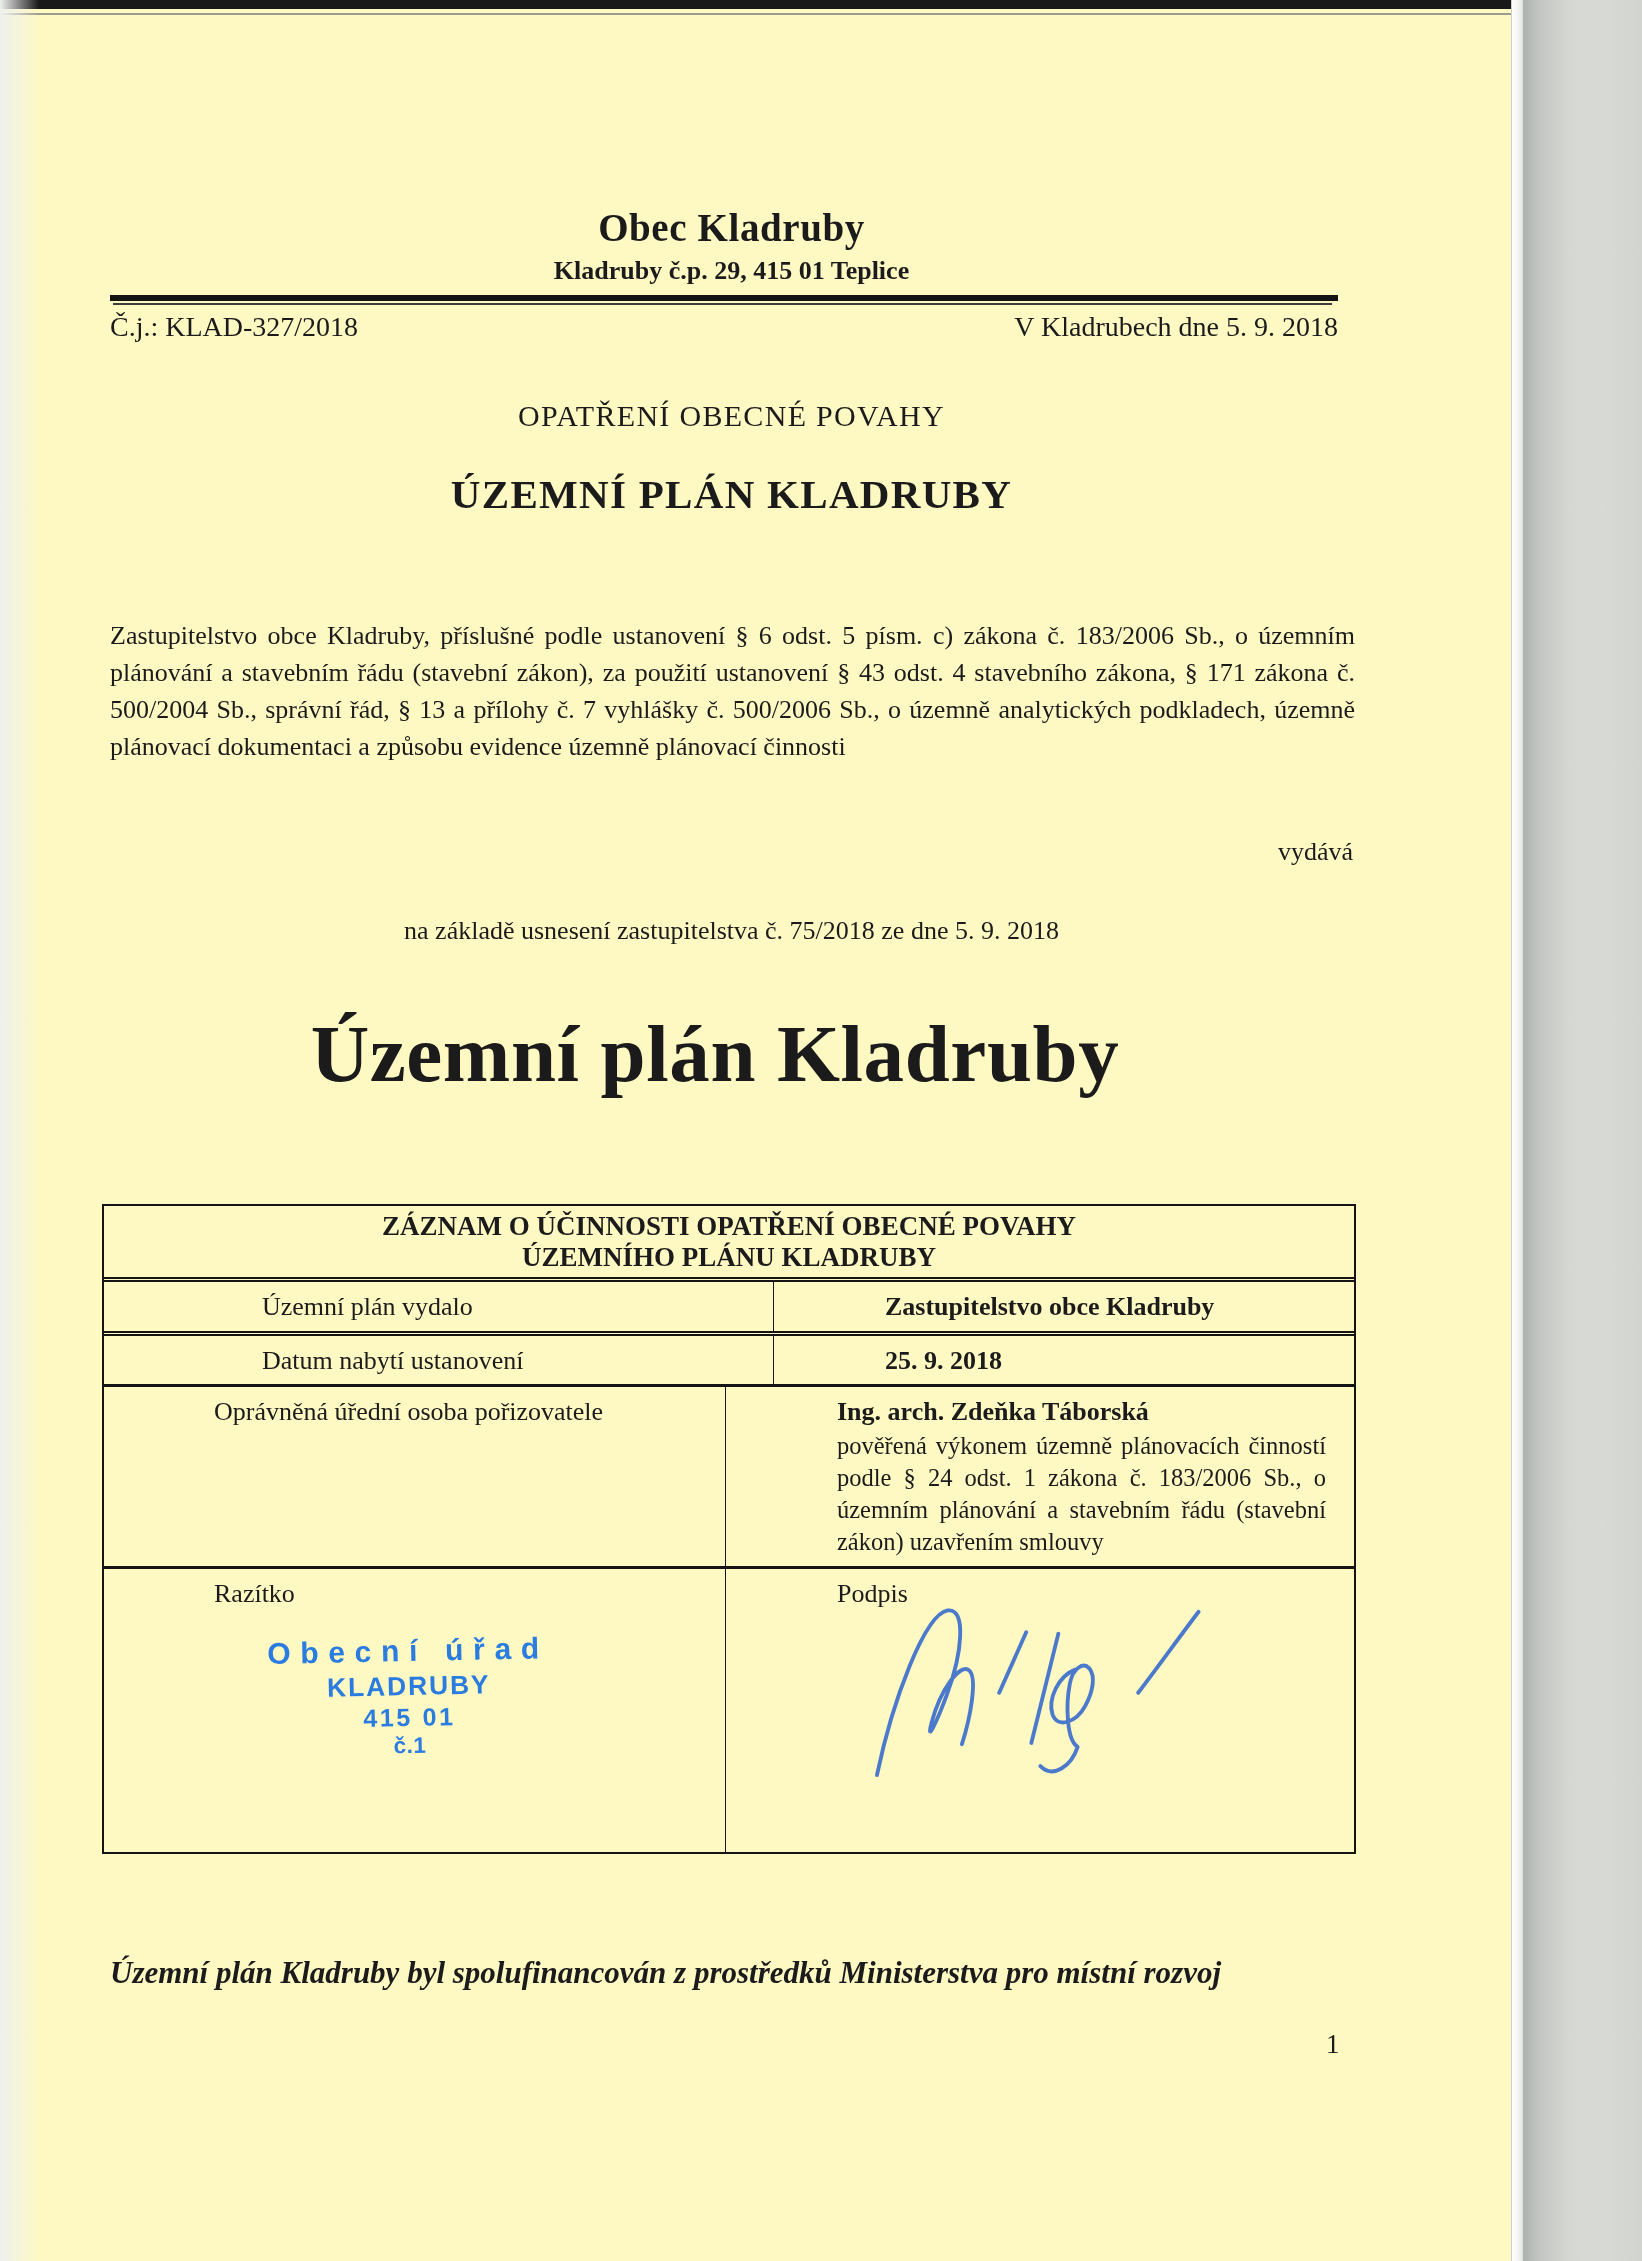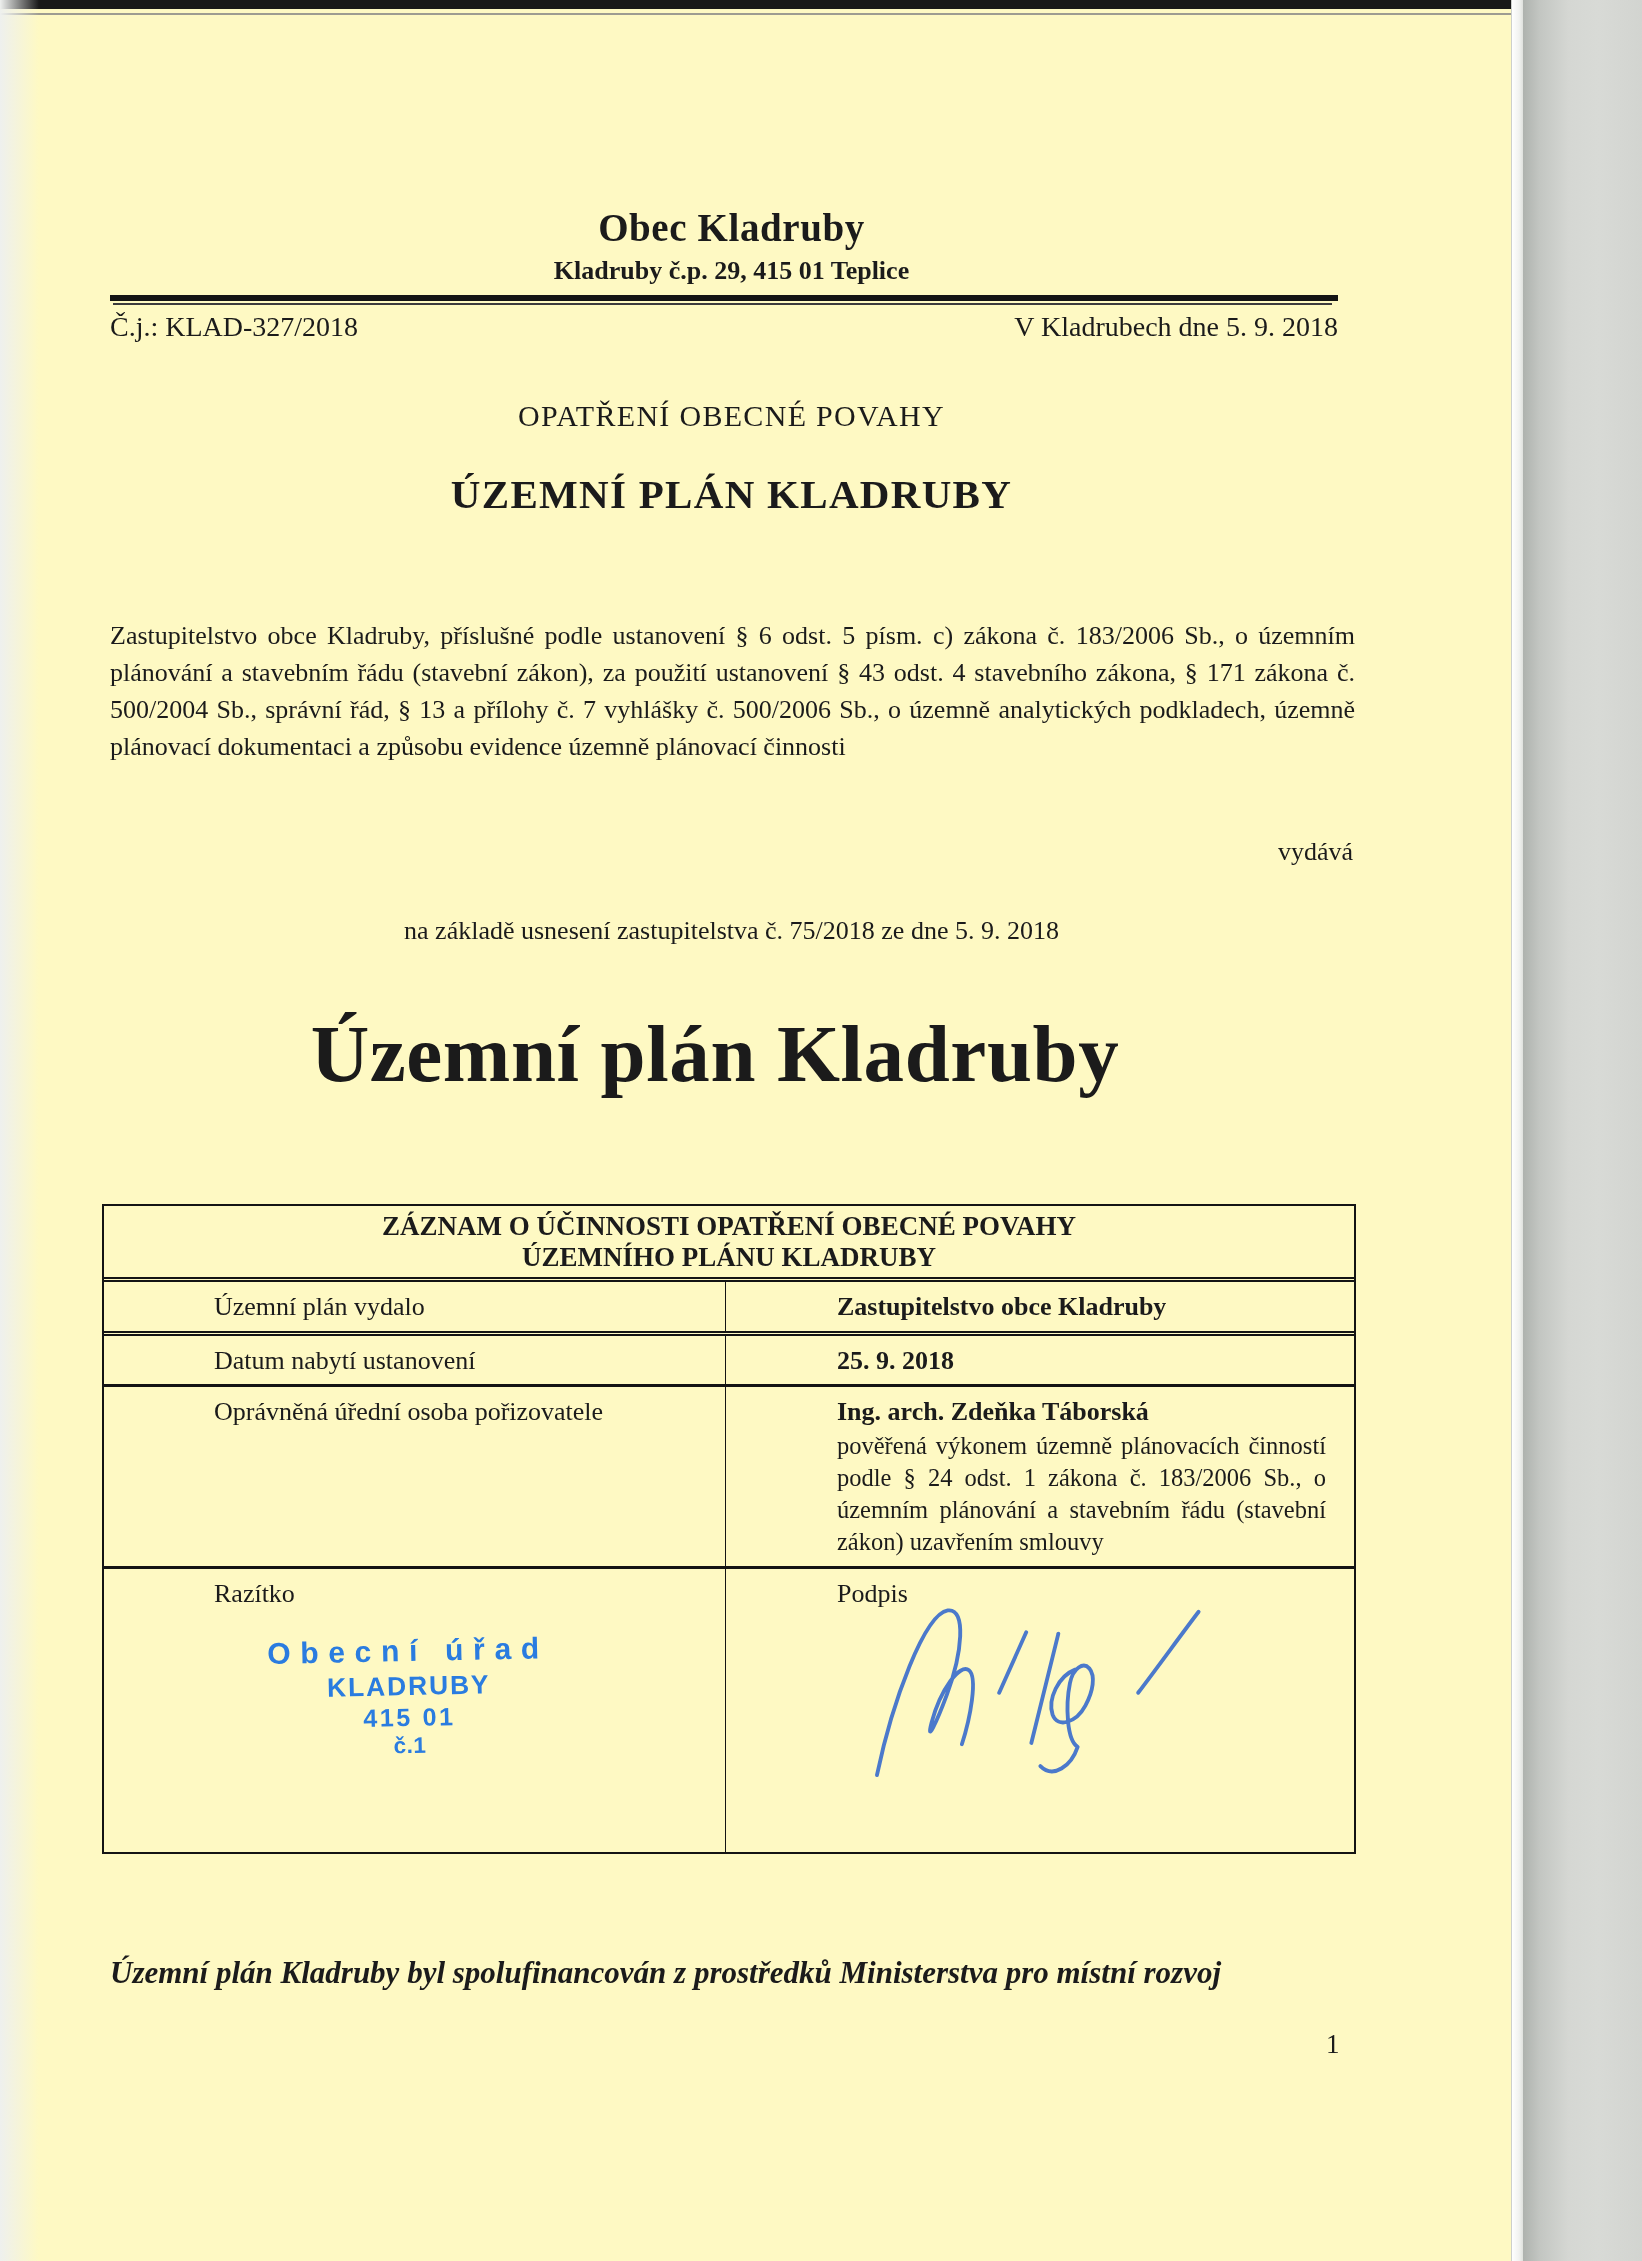--- a/index.html
+++ b/index.html
@@ -43,21 +43,21 @@
   .resolution{position:absolute;top:916px;left:110px;width:1243px;text-align:center;font-size:26px;}
   .main-title{position:absolute;top:1008px;left:77px;width:1276px;text-align:center;
     font-size:81px;font-weight:bold;letter-spacing:0.6px;}
 
   
   .doc-table{position:absolute;top:1204px;left:102px;width:1250px;
     border:2.6px solid #141414;background:transparent;font-size:26px;}
   .t-header{min-height:57px;padding:5.2px 13px 3.9px 13px;text-align:center;
     font-weight:bold;font-size:27px;line-height:31px;}
   .t-row{display:grid;grid-template-columns:621px 1fr;}
-  .t-row.r1,.t-row.r2{border-top:5.8px double #141414;}
+  .t-row.r1,.t-row.r2{border-top:5.8px double #141414;padding-left:48px;}
   .t-row.r3,.t-row.r4{border-top:3.2px solid #141414;}
   .t-cell-l{padding:10.3px 13px 7.7px 110px;}
   .t-cell-r{border-left:1.9px solid #141414;padding:10.3px 28px 7.7px 111px;}
   .t-row.r1 .t-cell-l,.t-row.r1 .t-cell-r{min-height:31px;}
   .t-row.r2 .t-cell-l,.t-row.r2 .t-cell-r{min-height:27px;}
   .t-row.r3 .t-cell-r{min-height:140px;}
   .t-row.r4 .t-cell-l,.t-row.r4 .t-cell-r{min-height:265px;position:relative;}
   .t-bold{font-weight:bold;}
   .t-just{font-size:24.5px;line-height:32px;text-align:justify;margin-top:2.6px;}
 

